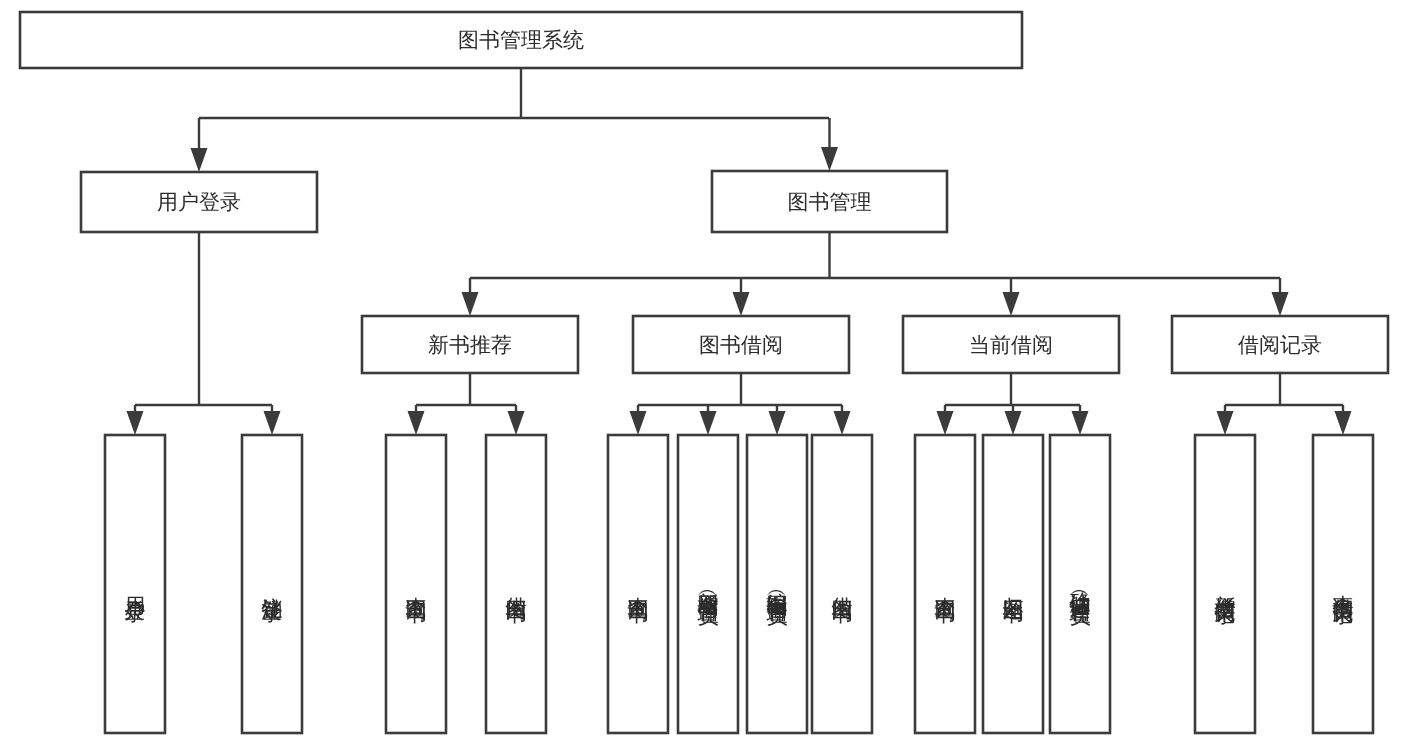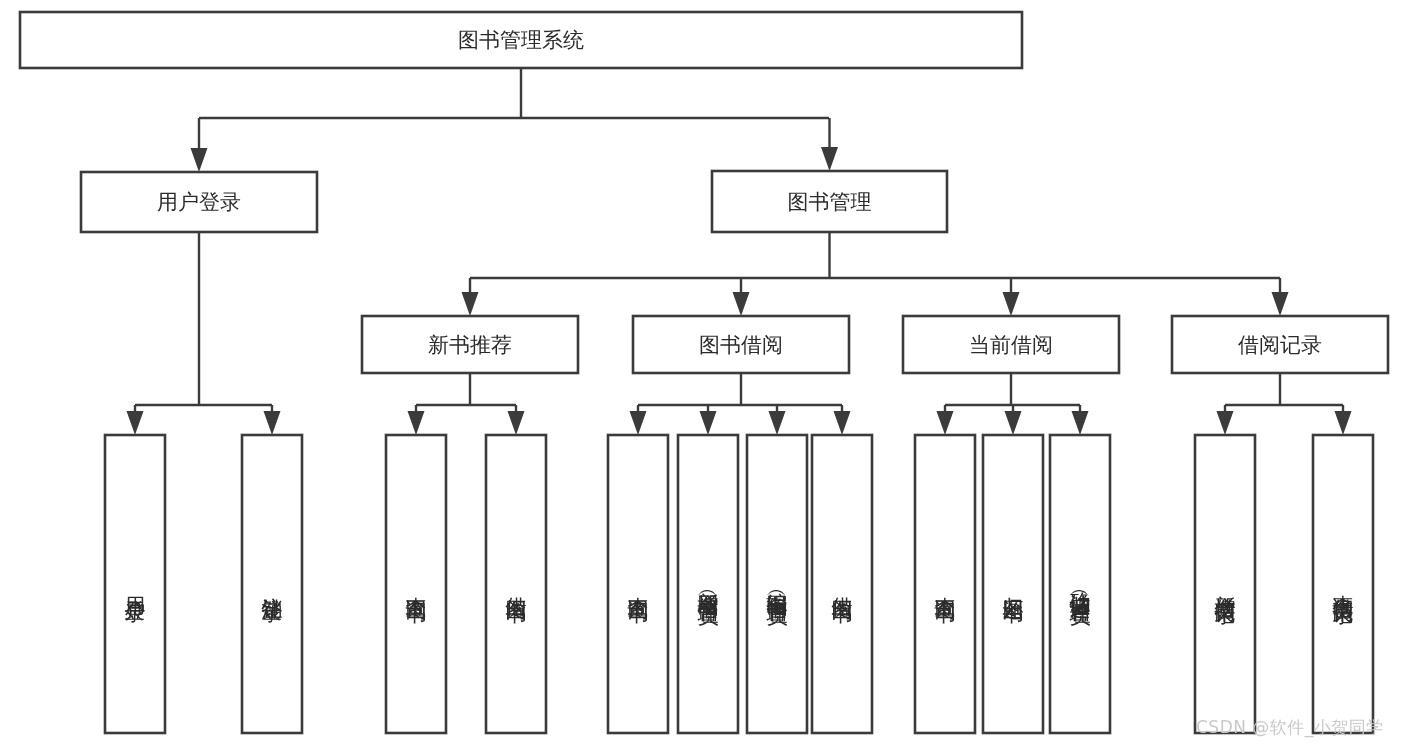--- a/index.html
+++ b/index.html
@@ -176,14 +176,13 @@
       <div class="node-label-v" style="left: 678px; top: 435px; width: 60px; height: 298px;">新增图书（管理员）</div>
       <div class="node-label-v" style="left: 747px; top: 435px; width: 60px; height: 298px;">编辑图书（管理员）</div>
       <div class="node-label-v" style="left: 812px; top: 435px; width: 60px; height: 298px;">借阅图书</div>
       <div class="node-label-v" style="left: 915px; top: 435px; width: 60px; height: 298px;">查询图书</div>
       <div class="node-label-v" style="left: 983px; top: 435px; width: 60px; height: 298px;">归还图书</div>
       <div class="node-label-v" style="left: 1050px; top: 435px; width: 60px; height: 298px;">确认归还（管理员）</div>
       <div class="node-label-v" style="left: 1195px; top: 435px; width: 60px; height: 298px;">新增借阅记录</div>
       <div class="node-label-v" style="left: 1313px; top: 435px; width: 60px; height: 298px;">查询借阅记录</div>
     </div>
 
-  <div class="watermark" style="left: 1196px; top: 716px;">CSDN @软件_小贺同学</div>
 </div>
 
 </body></html>

